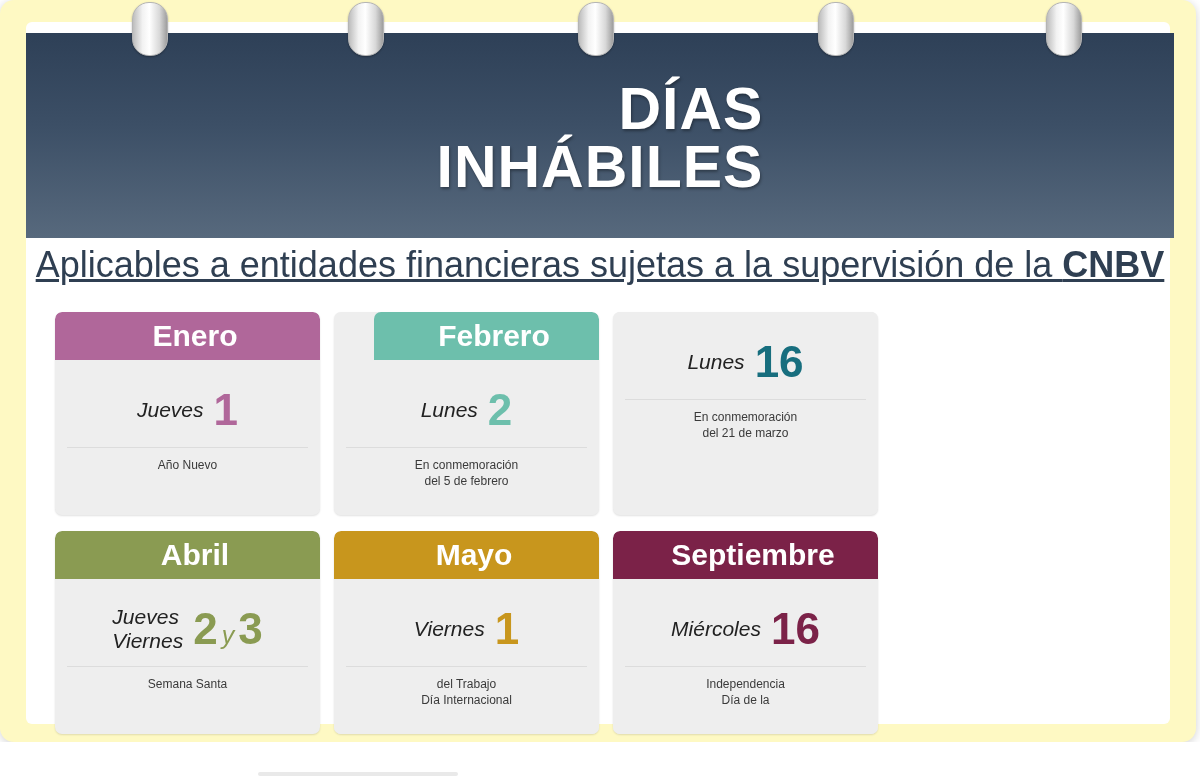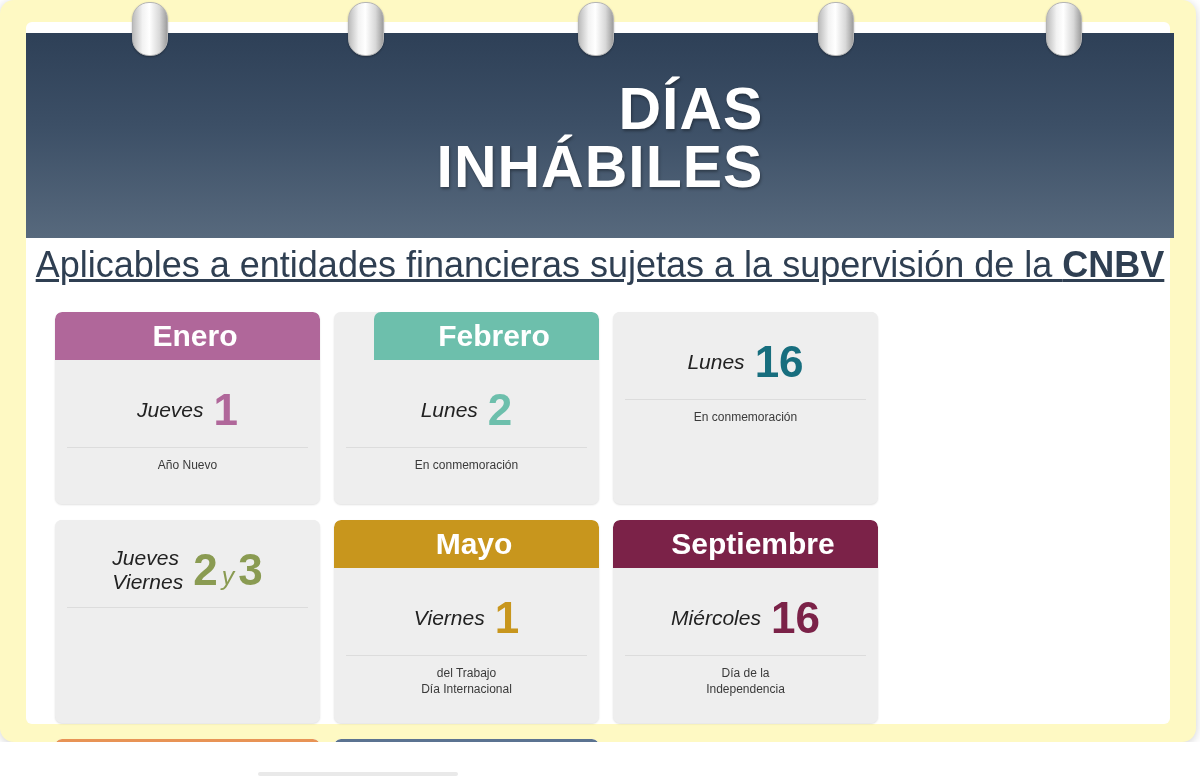--- a/index.html
+++ b/index.html
@@ -262,51 +262,57 @@
             <div class="daterow">
               <div class="weekdays">
                 <div>Lunes</div>
               </div>
               <div class="nums" style="color: rgb(109, 191, 172);">
                 <span>2</span>
               </div>
             </div>
             <div class="desc">
               <div>En conmemoración</div>
+              <div>del 5 de febrero</div>
             </div>
           </div>
         </div>
         <div class="month-card">
           <div class="month-body">
             <div class="daterow">
               <div class="weekdays">
                 <div>Lunes</div>
               </div>
               <div class="nums" style="color: rgb(23, 110, 126);">
                 <span>16</span>
               </div>
             </div>
             <div class="desc">
               <div>En conmemoración</div>
-            </div>
-          </div>
-        </div>
-        <div class="month-card">
+              <div>del 21 de marzo</div>
+            </div>
+          </div>
+        </div>
+        <div class="month-card">
+          <div class="month-name" style="background: rgb(138, 155, 82);">Abril</div>
           <div class="month-body">
             <div class="daterow">
               <div class="weekdays">
                 <div>Jueves</div>
                 <div>Viernes</div>
               </div>
               <div class="nums" style="color: rgb(138, 155, 82);">
                 <span>2</span>
                 <span class="conj">y</span>
                 <span>3</span>
               </div>
             </div>
+            <div class="desc">
+              <div>Semana Santa</div>
+            </div>
           </div>
         </div>
         <div class="month-card">
           <div class="month-name" style="background: rgb(200, 150, 29); text-align: right;">Mayo</div>
           <div class="month-body">
             <div class="daterow">
               <div class="weekdays">
                 <div>Viernes</div>
               </div>
               <div class="nums" style="color: rgb(200, 150, 29);">
@@ -324,22 +330,22 @@
           <div class="month-body">
             <div class="daterow">
               <div class="weekdays">
                 <div>Miércoles</div>
               </div>
               <div class="nums" style="color: rgb(123, 34, 72);">
                 <span>16</span>
               </div>
             </div>
             <div class="desc">
+              <div>Independencia</div>
               <div>Día de la</div>
-              <div>Independencia</div>
             </div>
           </div>
         </div>
         <div class="month-card">
           <div class="month-name" style="background: rgb(232, 147, 85);">Noviembre</div>
         </div>
         <div class="month-card">
           <div class="month-name" style="background: rgb(91, 115, 145);">Diciembre</div>
         </div>
       </div>

